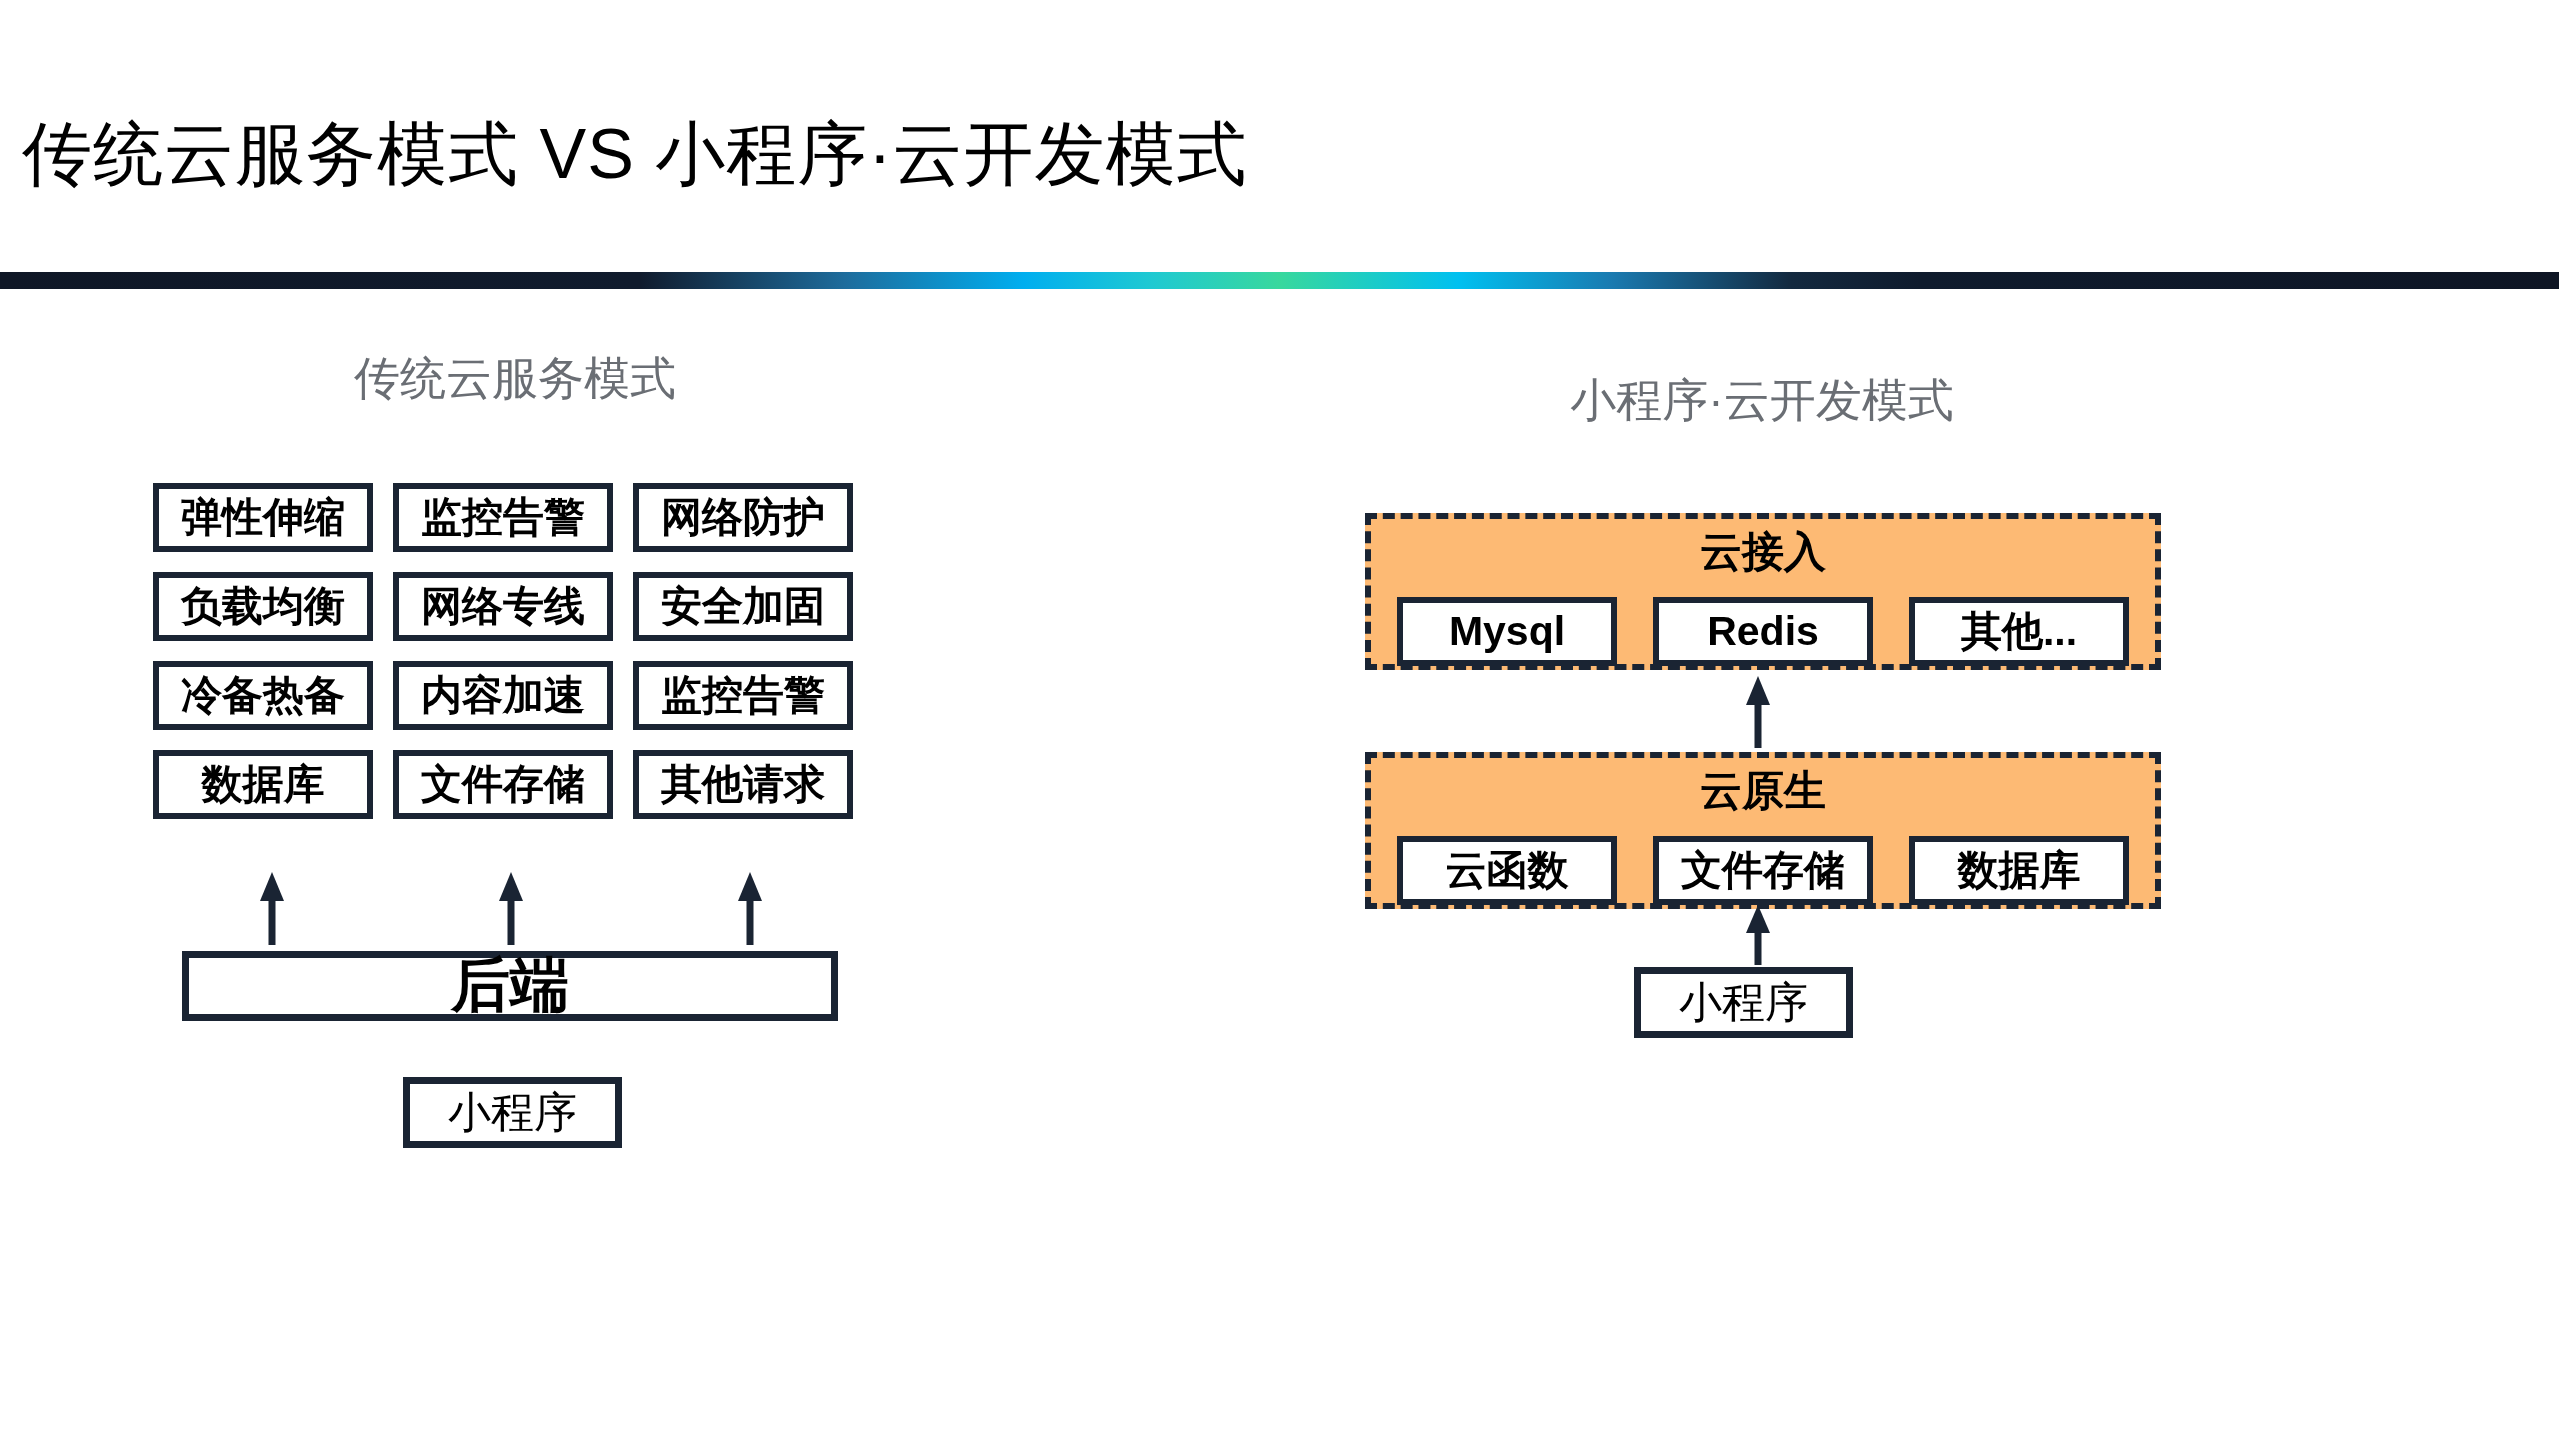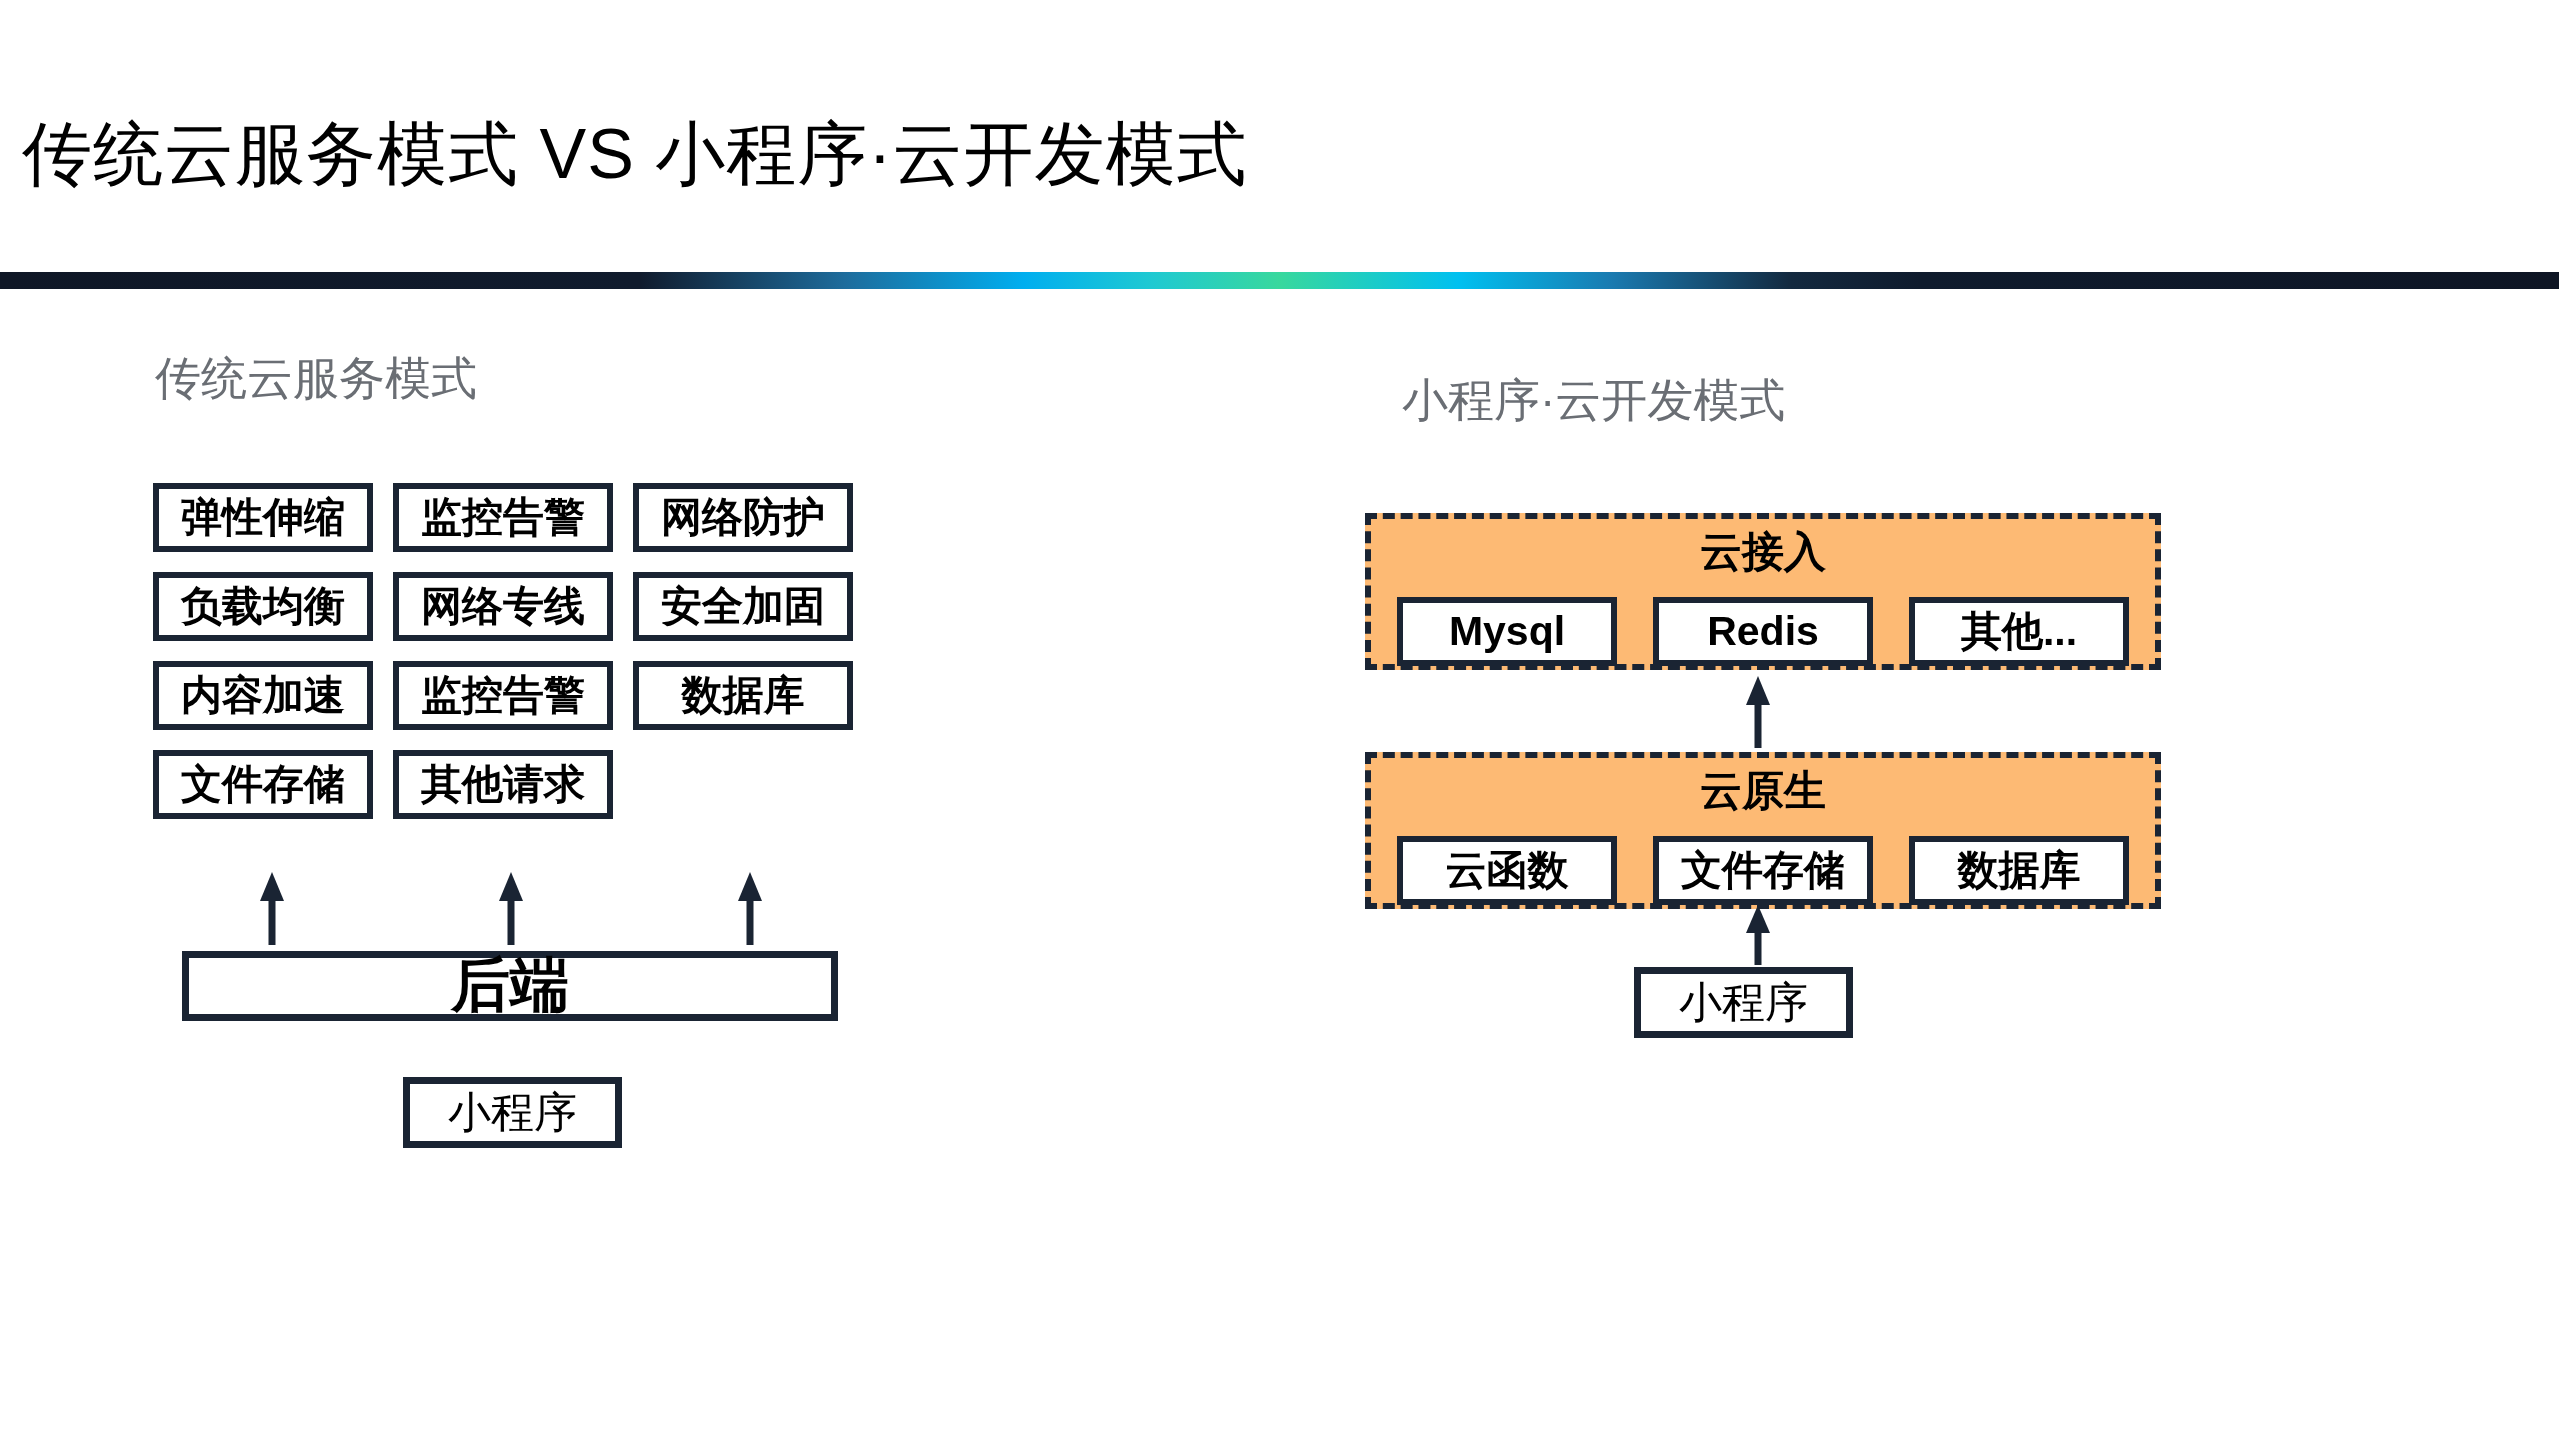--- a/index.html
+++ b/index.html
@@ -15,21 +15,21 @@
   .slide-title{
     position:absolute;left:22px;top:108px;font-size:70px;font-weight:400;
     color:#000;white-space:nowrap;letter-spacing:1px;
   }
   .divider{
     position:absolute;left:0;top:272px;width:2559px;height:17px;
     background:#101b2d;
   }
   .section-heading{
     position:absolute;font-size:46px;font-weight:400;color:var(--gray);
-    text-align:left;white-space:nowrap;
+    text-align:center;white-space:nowrap;
   }
   #left-heading{left:155px;width:720px;top:348px;}
   #right-heading{left:1402px;width:720px;top:370px;}
 
   .grid{
     position:absolute;left:153px;top:483px;
     display:grid;grid-template-columns:repeat(3,220px);
     column-gap:28px;row-gap:35px;gap:20px;
   }
   .cell{
@@ -87,20 +87,21 @@
 
 <div class="section-heading" id="left-heading">传统云服务模式</div>
 
 <div class="grid">
   <div class="cell">弹性伸缩</div>
   <div class="cell">监控告警</div>
   <div class="cell">网络防护</div>
   <div class="cell">负载均衡</div>
   <div class="cell">网络专线</div>
   <div class="cell">安全加固</div>
+  <div class="cell">冷备热备</div>
   <div class="cell">内容加速</div>
   <div class="cell">监控告警</div>
   <div class="cell">数据库</div>
   <div class="cell">文件存储</div>
   <div class="cell">其他请求</div>
 </div>
 
 <div class="arrow-row">
   <div class="slot">
     <svg class="arrow" width="28" height="73" viewBox="0 0 28 73">

